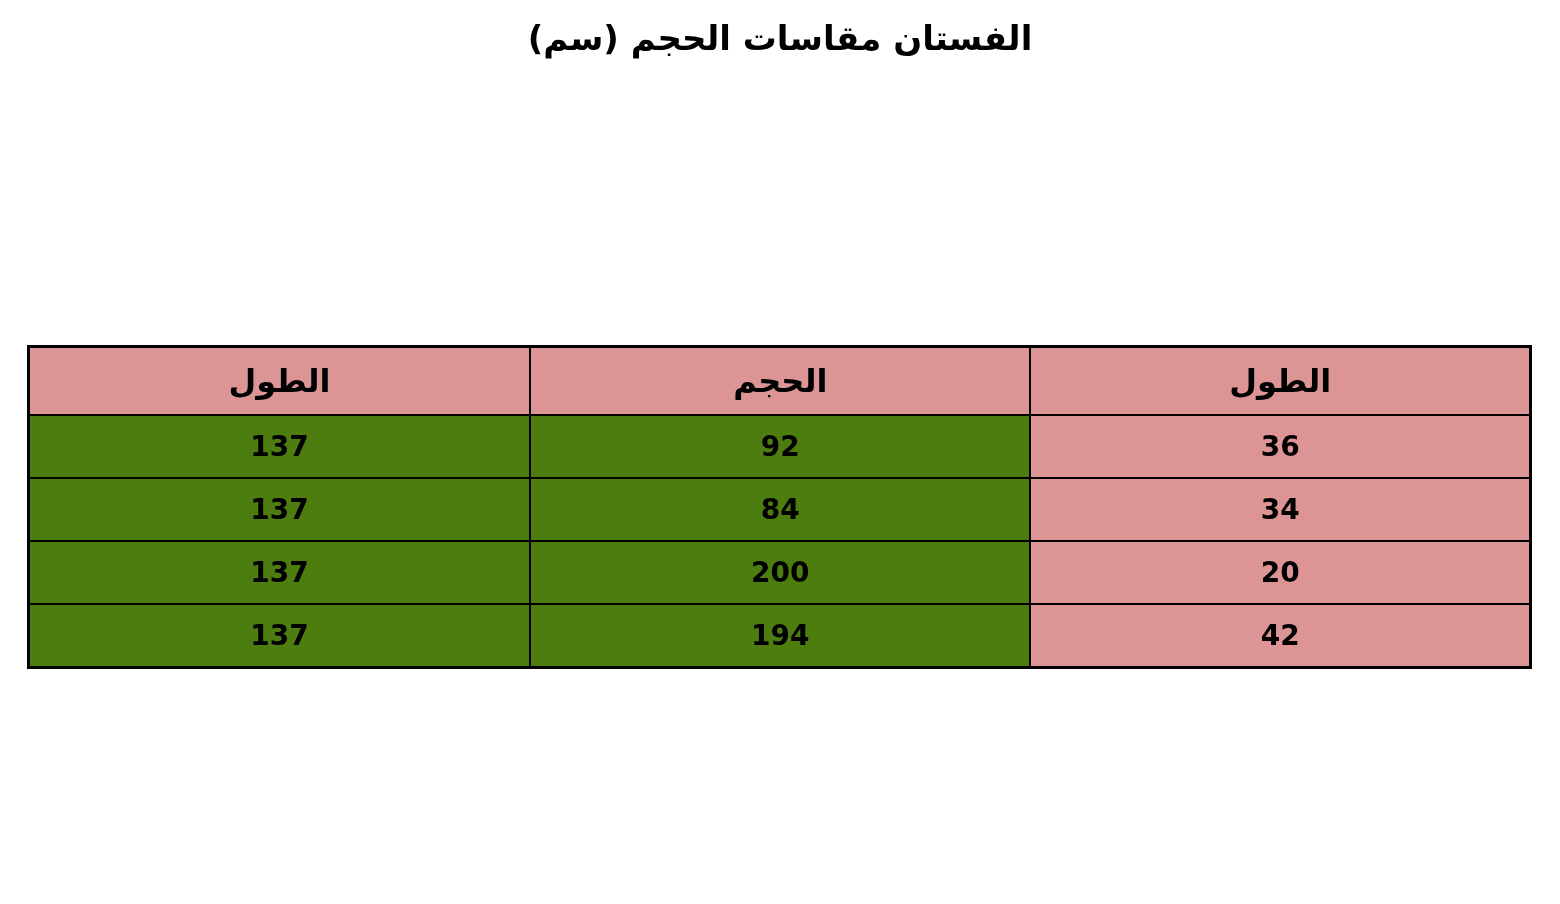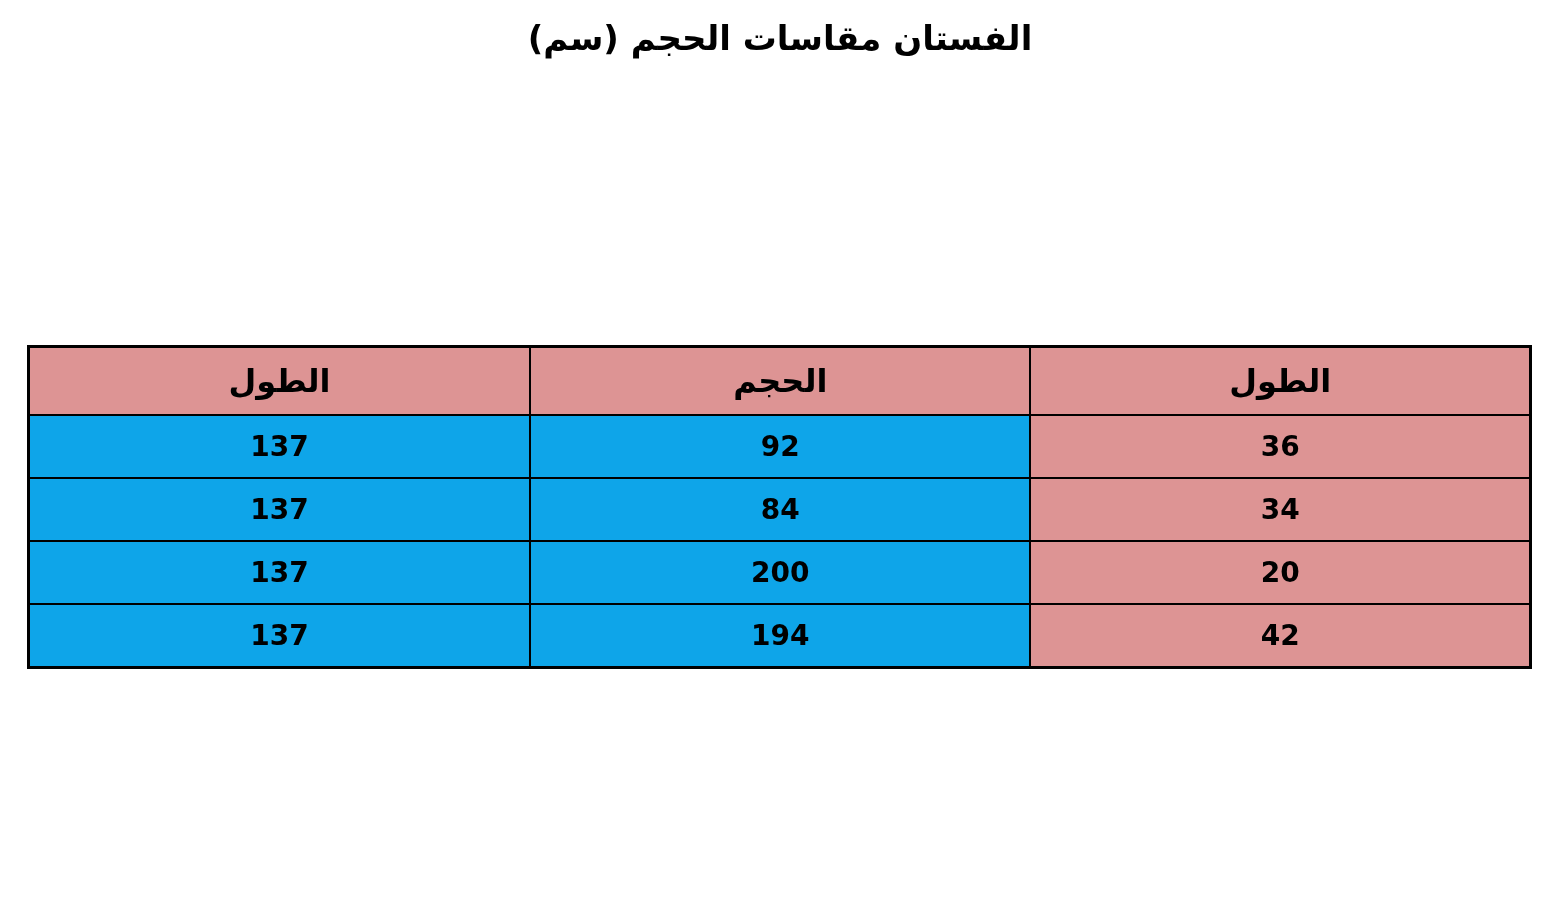--- a/index.html
+++ b/index.html
@@ -59,21 +59,21 @@
   .size-table thead th {
     background: #dd9494;
     font-size: 32px;
     height: 52px;
   }
   .size-table td.size-col {
     background: #dd9494;
     margin-top: 40px;
   }
   .size-table td.plain {
-    background: #0ea5e9;
+    background: #4d7c0f;
     text-align: center;
   }
 </style>
 </head>
 <body>
 
 <div class="page">
 
   <div class="title">الفستان مقاسات الحجم (سم)</div>
 

